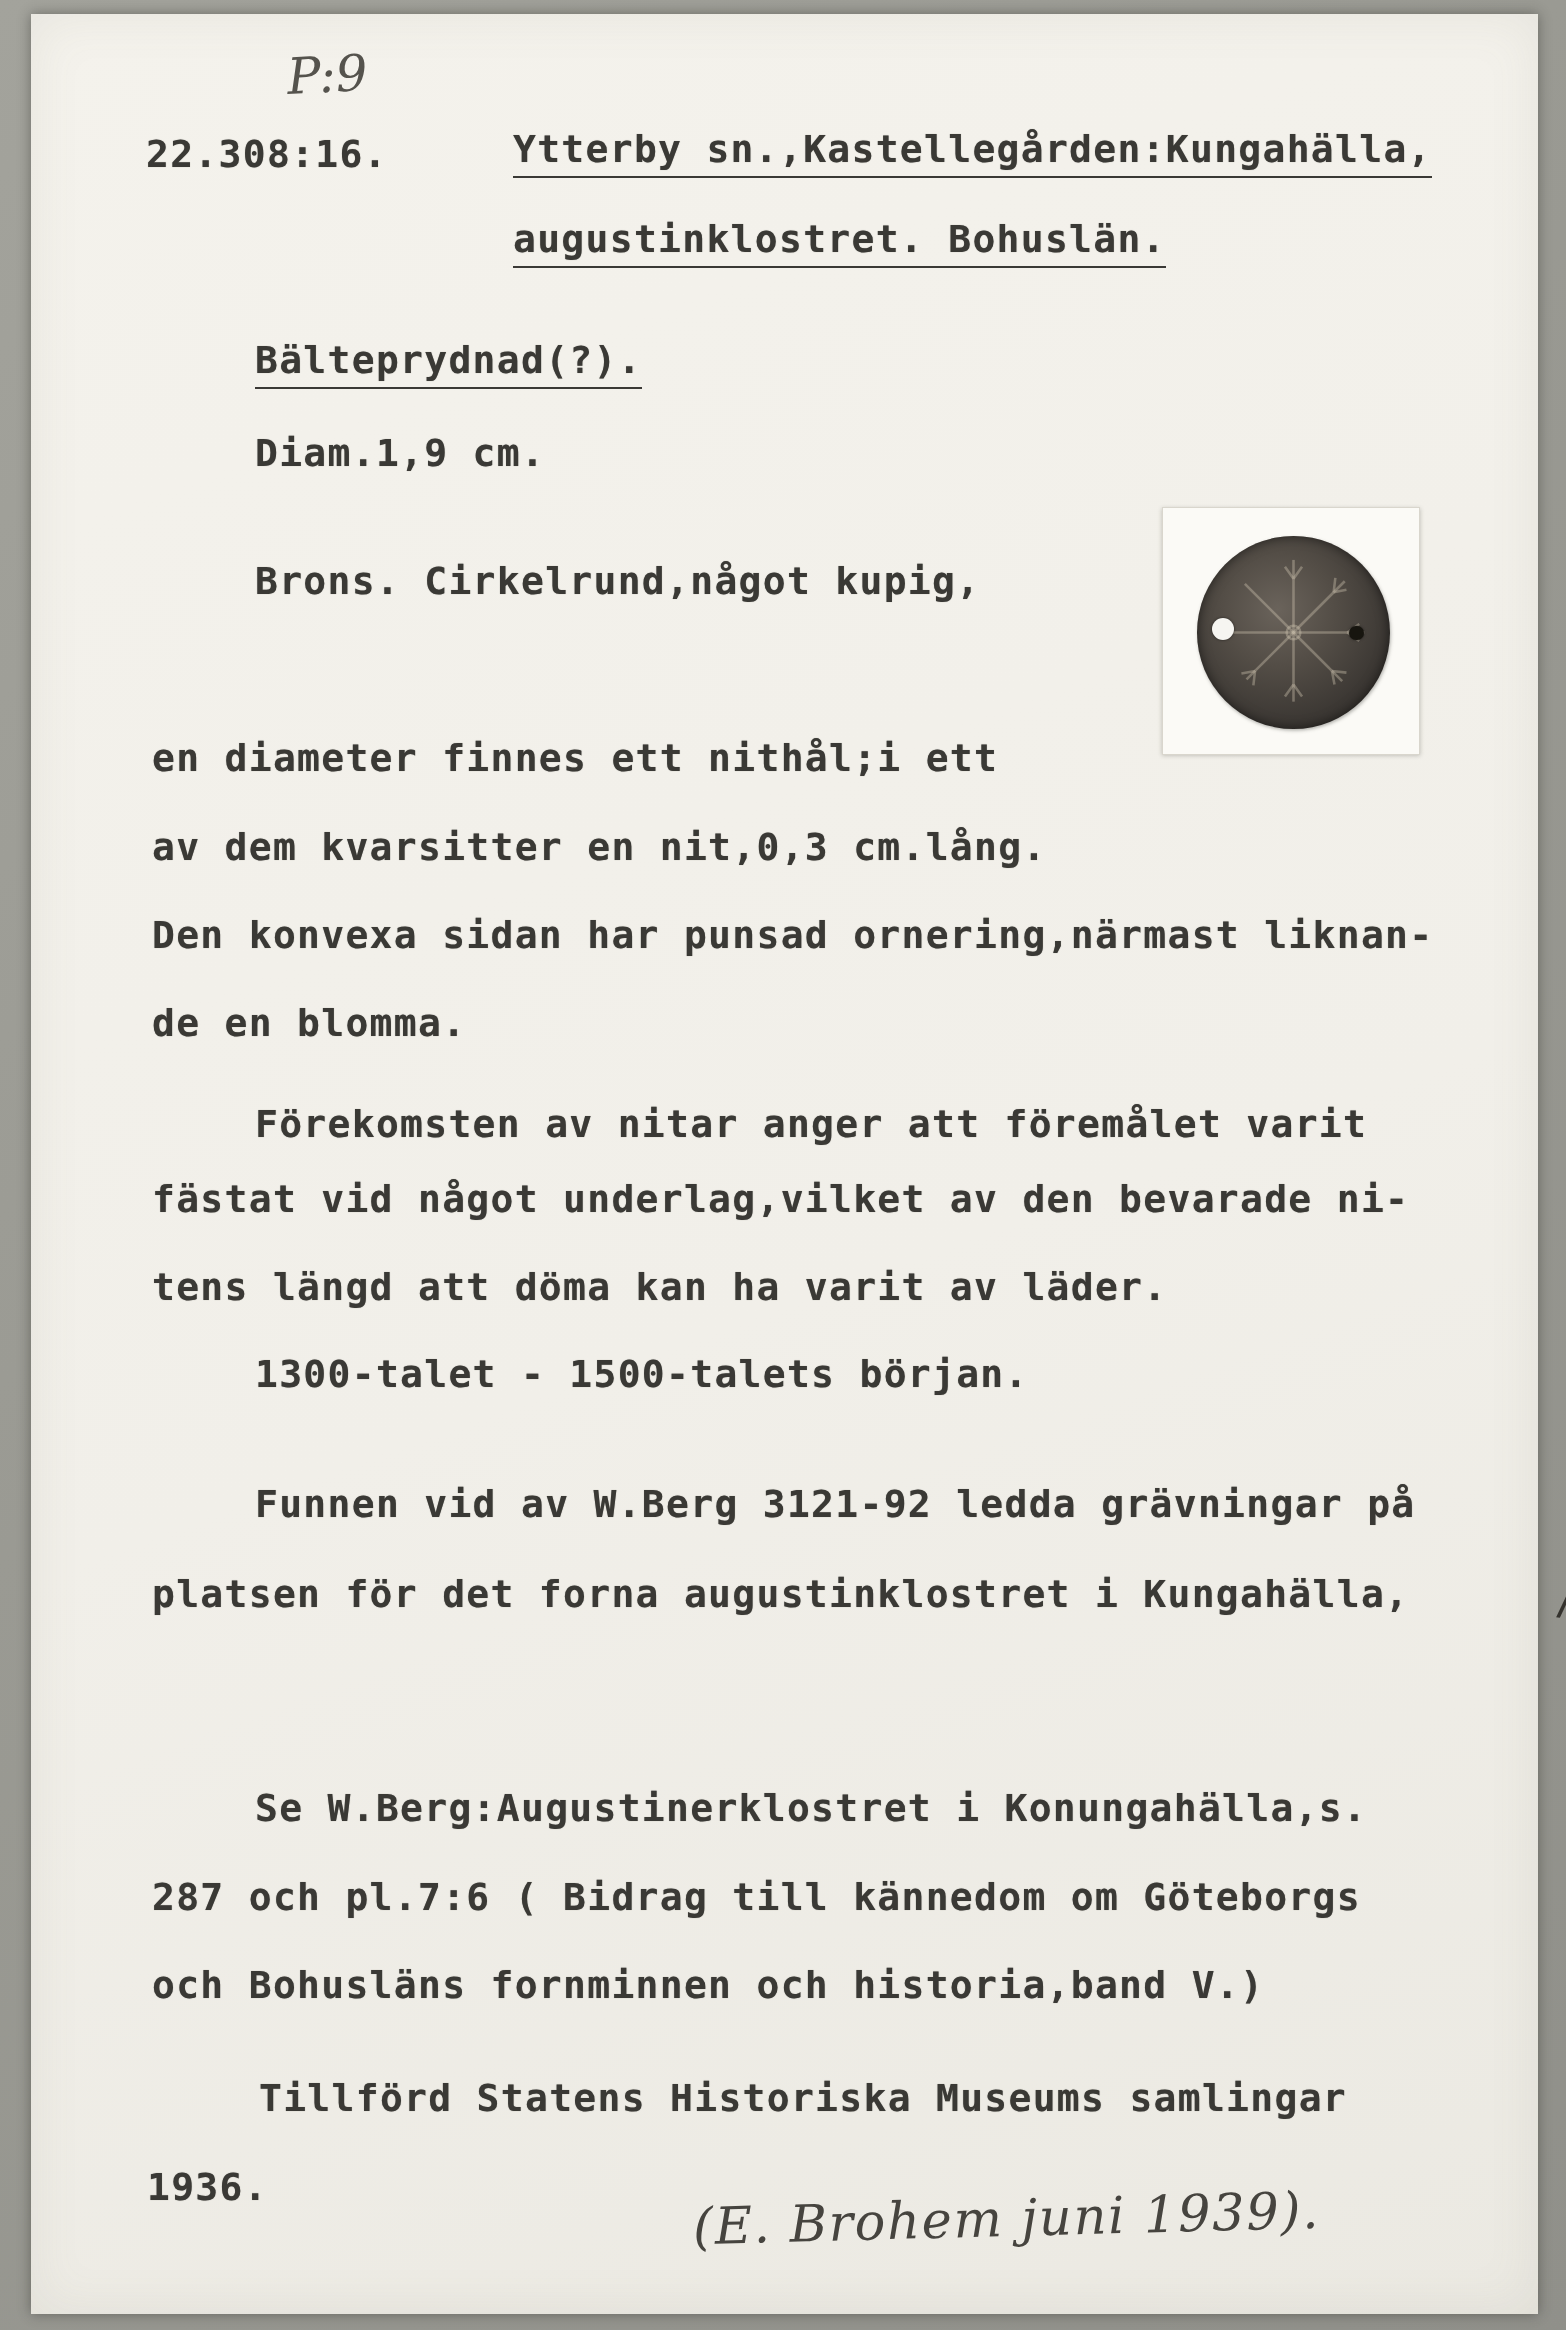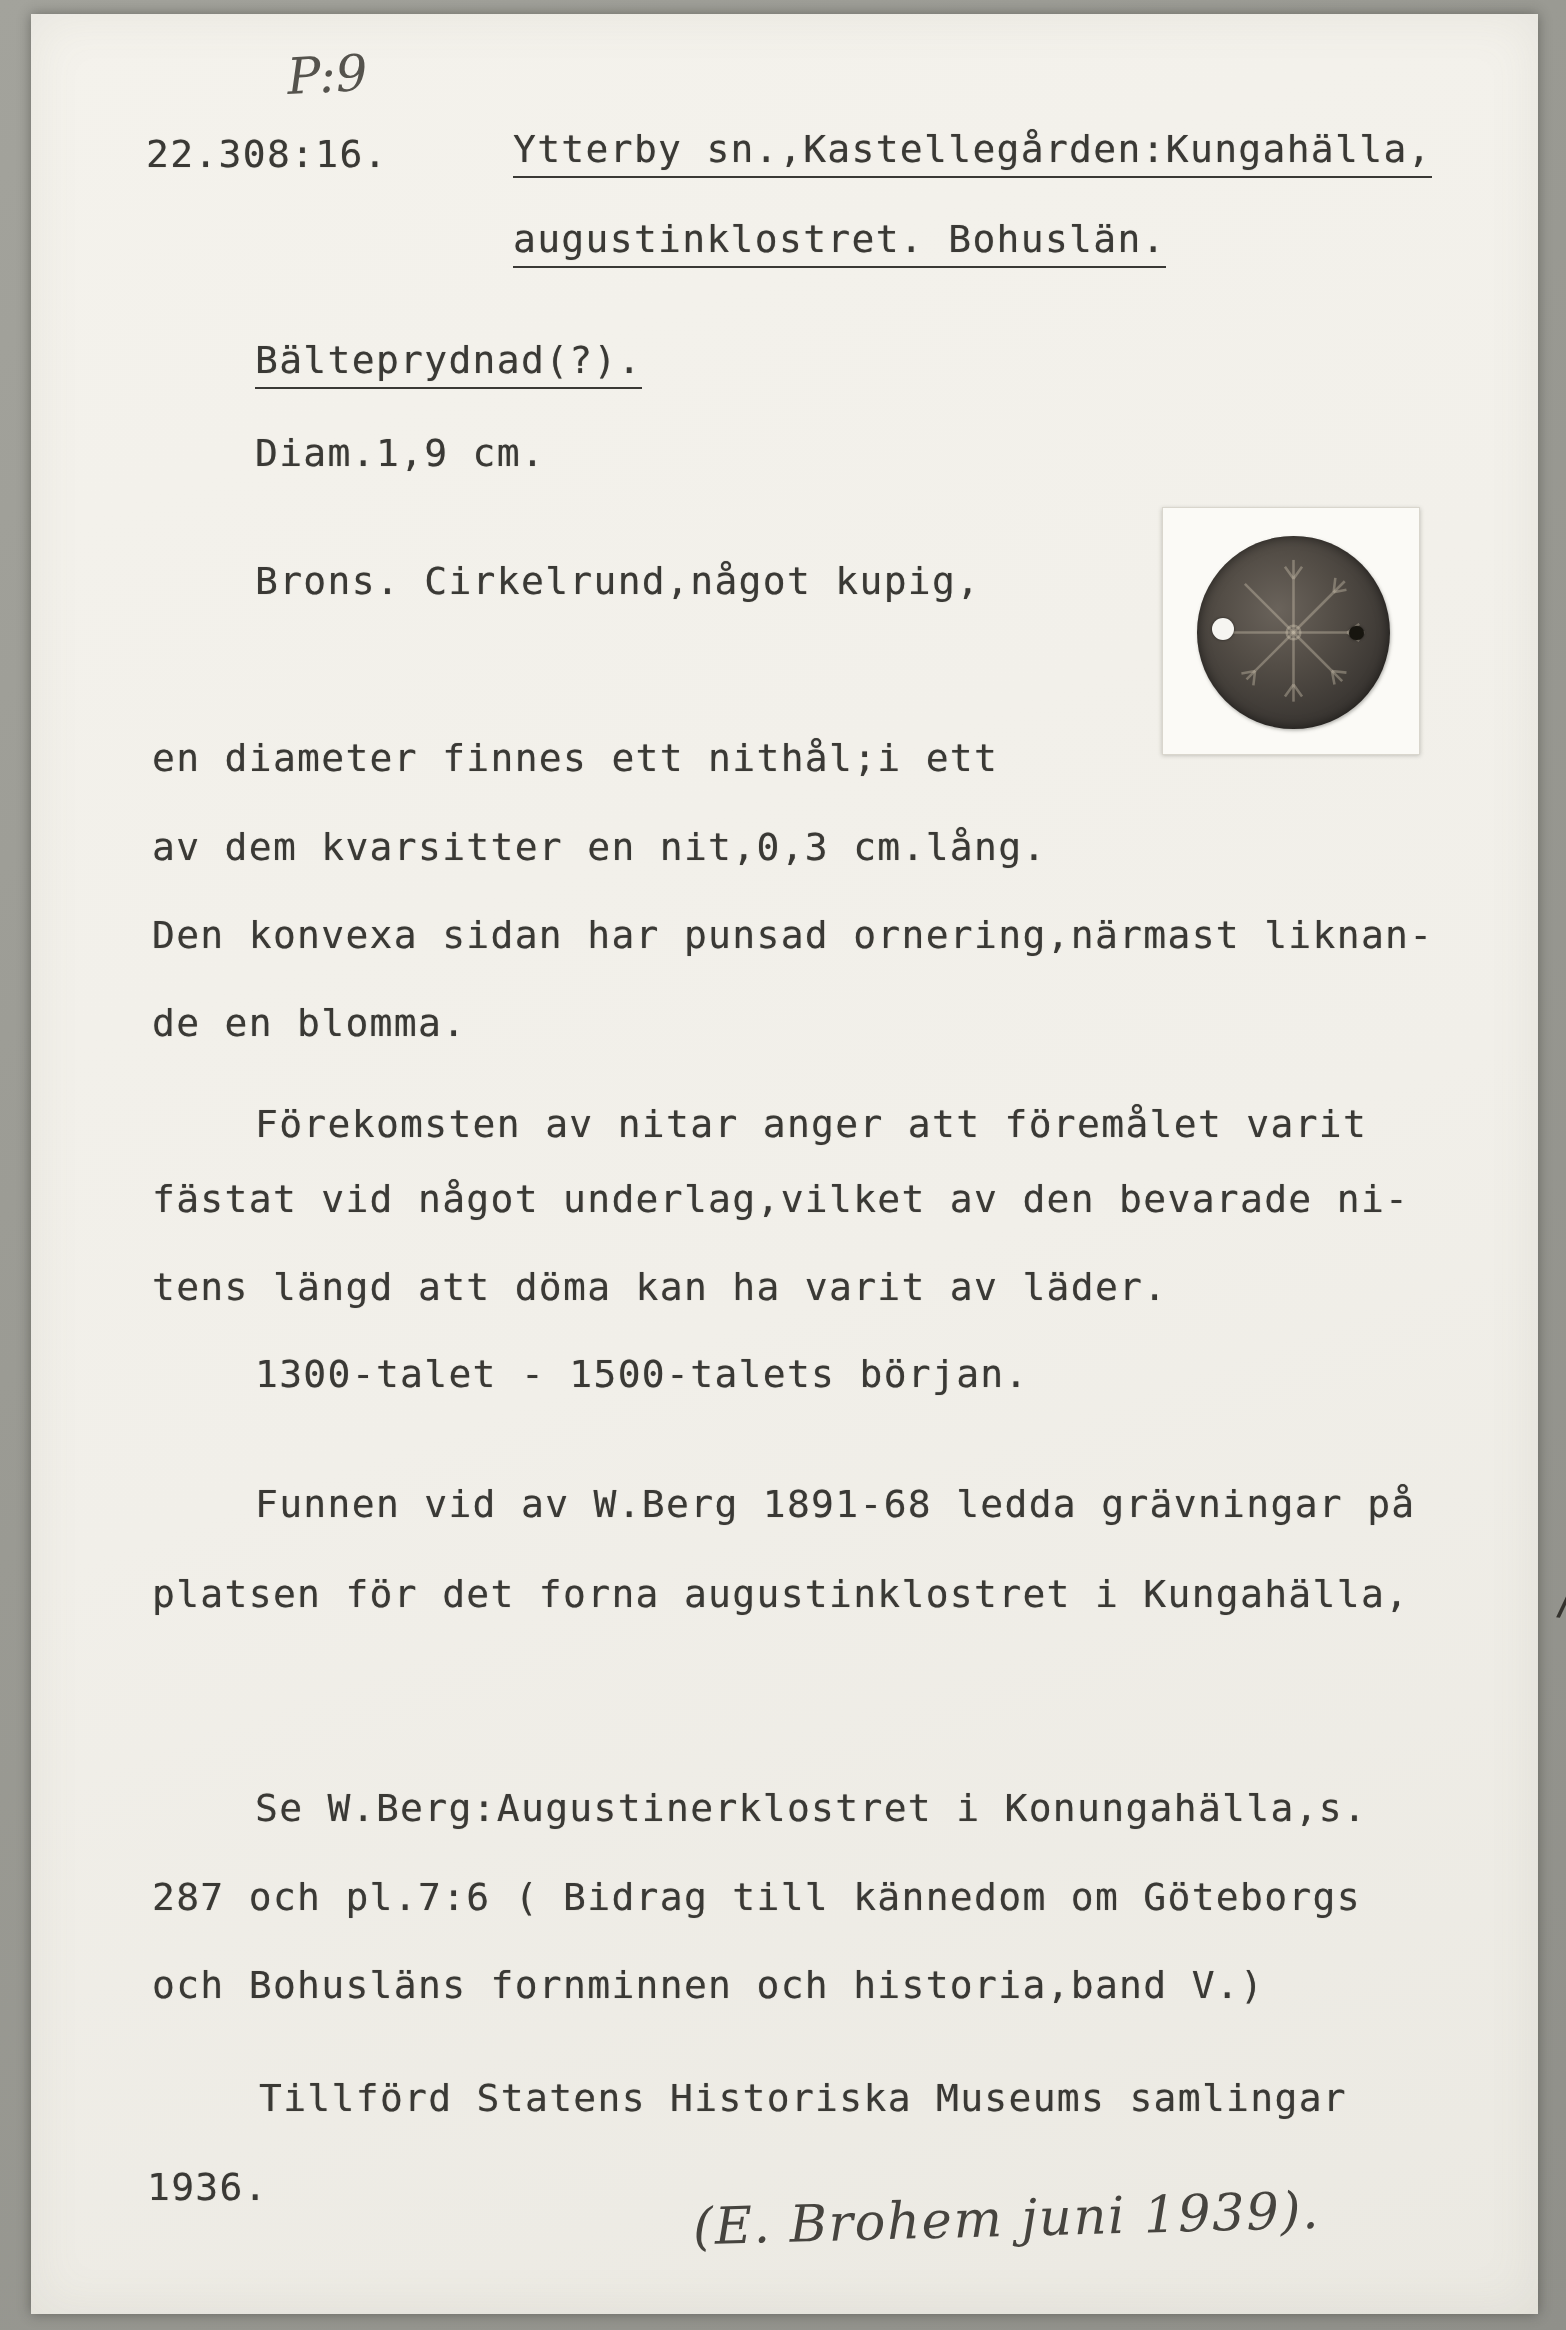--- a/index.html
+++ b/index.html
@@ -16,20 +16,21 @@
     background:linear-gradient(160deg,#f4f2ec 0%,#f1efe9 55%,#ebe9e2 100%);
     box-shadow:0 0 12px rgba(40,40,35,0.45), inset 0 0 51px rgba(120,115,100,0.10);
   }
   .line{
     position:absolute;
     white-space:nowrap;
     font-size:38px;
     letter-spacing:1.3px;
     color:#3a3935;
     text-shadow:0 0 0.9px rgba(30,30,25,0.45);
+    font-weight:bold;
   }
   .underlined{
     border-bottom:2.6px solid #3a3935;
     padding-bottom:5.1px;
   }
   .handwritten{
     position:absolute;
     white-space:nowrap;
     font-family:"DejaVu Serif","Liberation Serif",serif;
     font-style:italic;
@@ -126,21 +127,21 @@
     <div class="line" style="left:121px;top:722px;">en diameter finnes ett nithål;i ett</div>
     <div class="line" style="left:121px;top:811px;">av dem kvarsitter en nit,0,3 cm.lång.</div>
     <div class="line" style="left:121px;top:899px;">Den konvexa sidan har punsad ornering,närmast liknan-</div>
     <div class="line" style="left:121px;top:987px;">de en blomma.</div>
 
     <div class="line" style="left:224px;top:1088px;">Förekomsten av nitar anger att föremålet varit</div>
     <div class="line" style="left:121px;top:1251px;">tens längd att döma kan ha varit av läder.</div>
     <div class="line" style="left:121px;top:1163px;">fästat vid något underlag,vilket av den bevarade ni-</div>
     <div class="line" style="left:224px;top:1338px;">1300-talet - 1500-talets början.</div>
 
-    <div class="line" style="left:224px;top:1468px;">Funnen vid av W.Berg 1891-68 ledda grävningar på</div>
+    <div class="line" style="left:224px;top:1468px;">Funnen vid av W.Berg 3121-92 ledda grävningar på</div>
     <div class="line" style="left:121px;top:1558px;text-align:right;">platsen för det forna augustinklostret i Kungahälla,</div>
 
     <div class="line" style="left:224px;top:1772px;">Se W.Berg:Augustinerklostret i Konungahälla,s.</div>
     <div class="line" style="left:121px;top:1861px;">287 och pl.7:6 ( Bidrag till kännedom om Göteborgs</div>
     <div class="line" style="left:121px;top:1949px;">och Bohusläns fornminnen och historia,band V.)</div>
 
     <div class="line" style="left:228px;top:2062px;text-align:center;">Tillförd Statens Historiska Museums samlingar</div>
     <div class="line" style="left:116px;top:2151px;">1936.</div>
 
     <div id="margin-mark">/</div>

